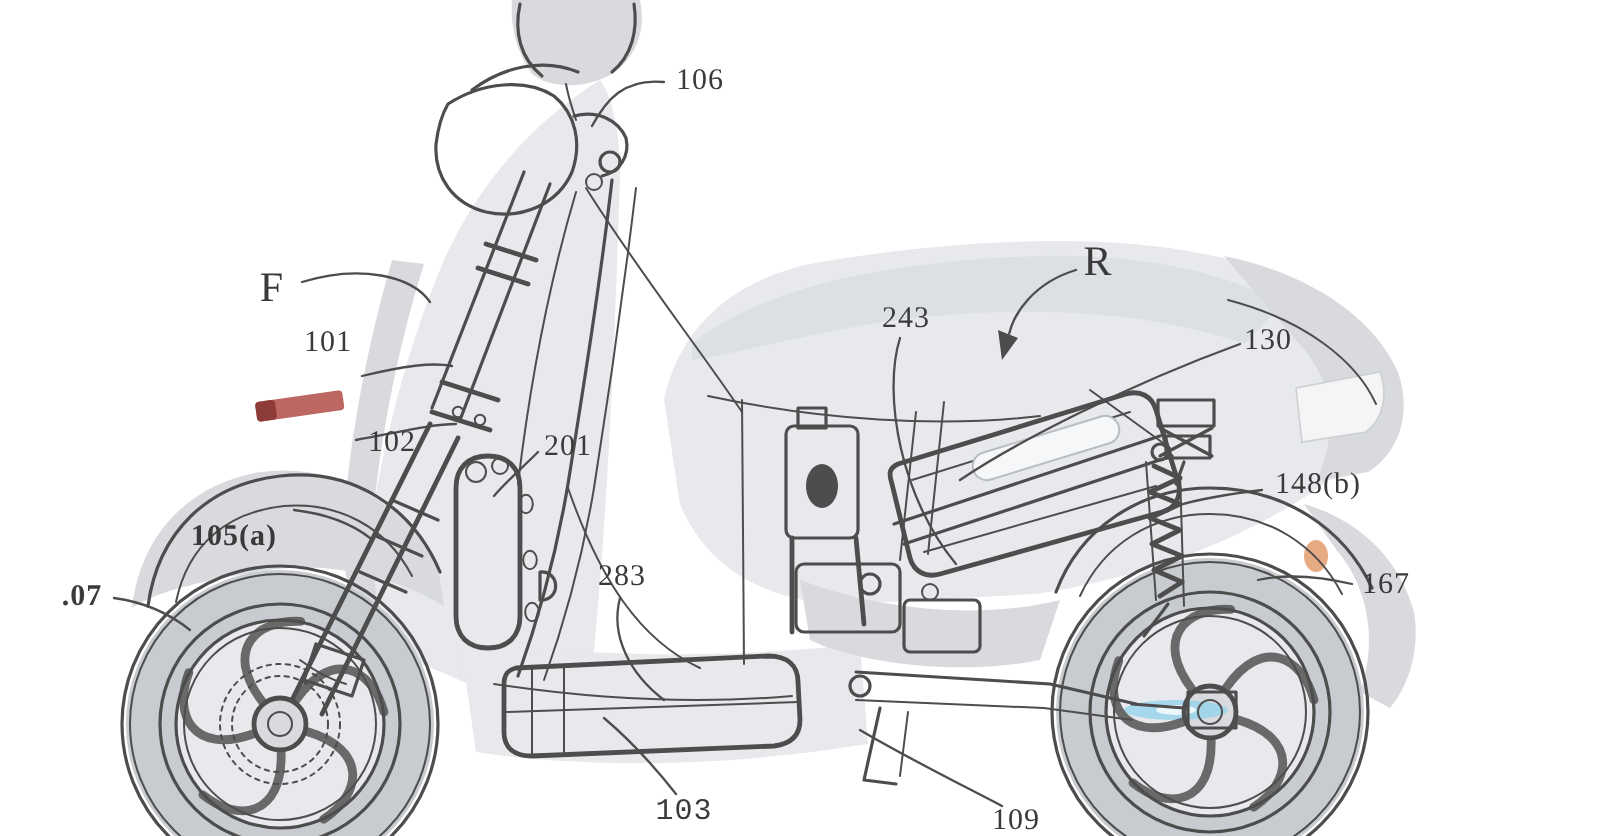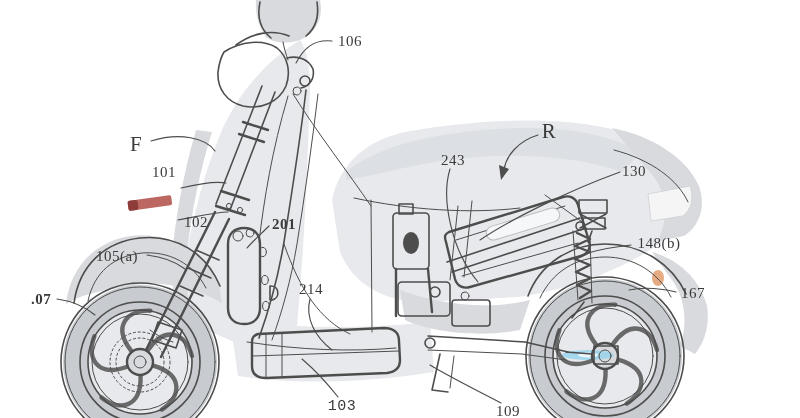--- a/index.html
+++ b/index.html
@@ -242,22 +242,22 @@
     </g>
   </g>
 </svg>
 
   <div class="lbl big" style="left:136px;top:144px;">F</div>
   <div class="lbl big" style="left:549px;top:131px;">R</div>
   <div class="lbl" style="left:164px;top:172px;">101</div>
   <div class="lbl" style="left:160px;top:222px;margin-left:36px;">102</div>
   <div class="lbl" style="left:342px;top:406px;font-family:Liberation Mono, monospace;">103</div>
   <div class="lbl" style="left:634px;top:171px;">130</div>
-  <div class="lbl" style="left:117px;top:256px;">105(a)</div>
+  <div class="lbl" style="left:117px;top:269px;font-weight:bold;">105(a)</div>
   <div class="lbl" style="left:659px;top:243px;">148(b)</div>
   <div class="lbl" style="left:350px;top:41px;">106</div>
   <div class="lbl" style="left:41px;top:299px;font-weight:bold;">.07</div>
   <div class="lbl" style="left:693px;top:293px;">167</div>
   <div class="lbl" style="left:508px;top:411px;">109</div>
-  <div class="lbl" style="left:284px;top:224px;font-weight:bold;">201</div>
-  <div class="lbl" style="left:311px;top:289px;">214</div>
+  <div class="lbl" style="left:284px;top:224px;">201</div>
+  <div class="lbl" style="left:311px;top:289px;">283</div>
   <div class="lbl" style="left:453px;top:160px;">243</div>
 </div>
 
 </body></html>

